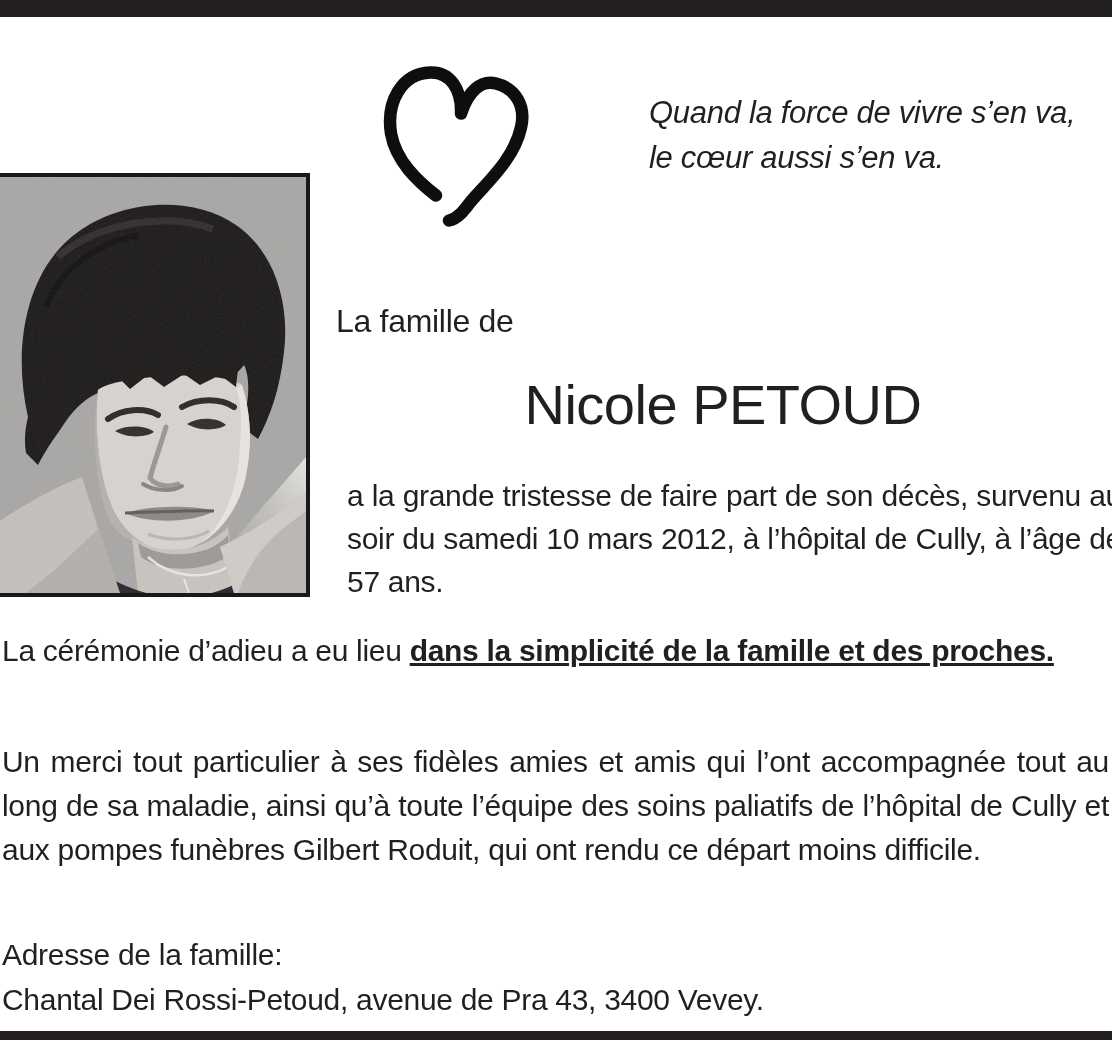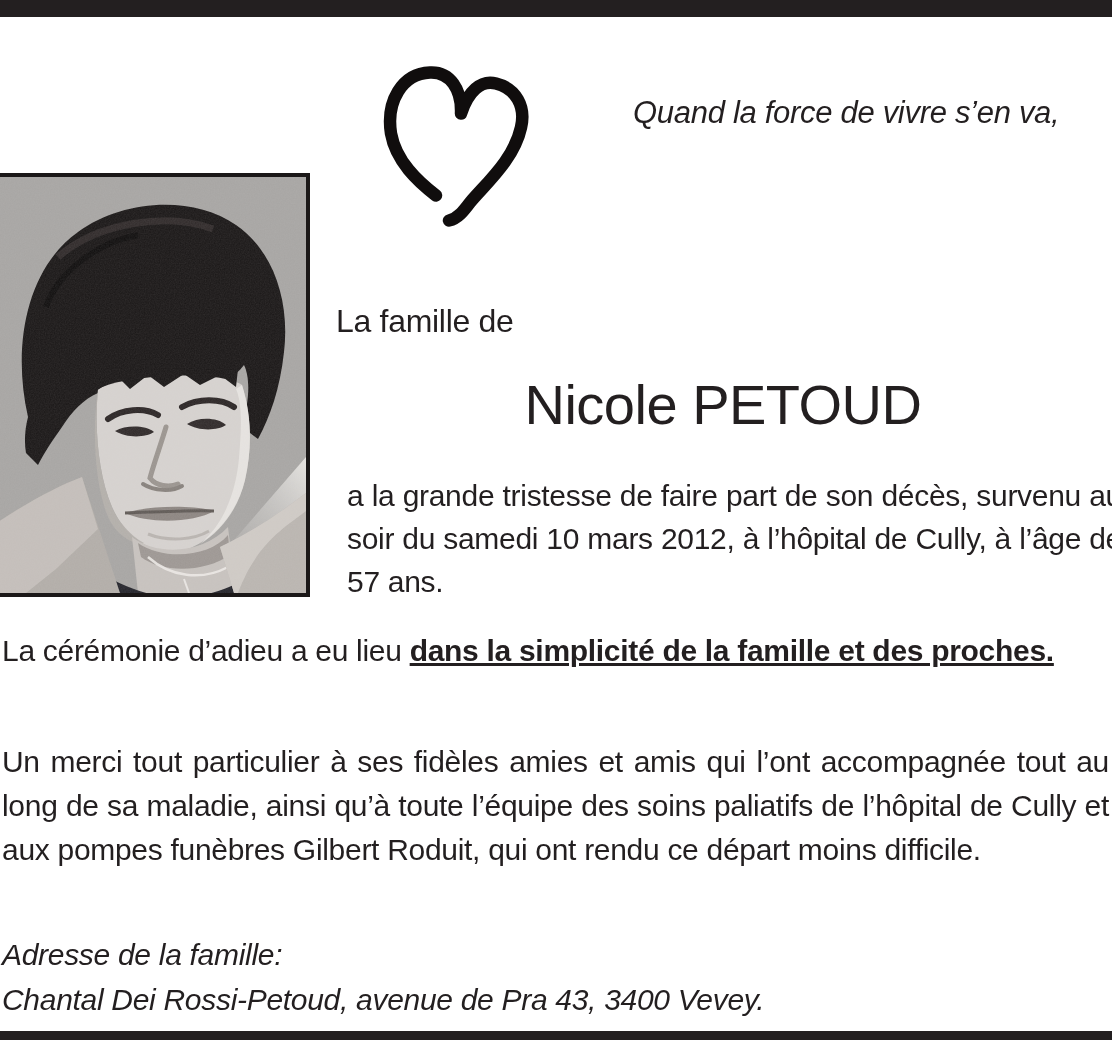--- a/index.html
+++ b/index.html
@@ -12,21 +12,21 @@
     font-family: "Liberation Sans", "DejaVu Sans", sans-serif;
     color: #231f20;
   }
   .bar { position: absolute; left: 0; width: 1112px; background: #231f20; }
   .bar.top { top: 0; height: 17px; }
   .bar.bottom { top: 1031px; height: 9px; }
 
   .heart { position: absolute; left: 378px; top: 60px; width: 150px; height: 168px; overflow: visible; }
 
   .quote {
-    position: absolute; left: 633px; top: 90px;
+    position: absolute; left: 649px; top: 90px;
     font-style: italic; font-size: 31px; line-height: 45px;
     letter-spacing: -0.3px; white-space: nowrap;
   }
 
   .photo {
     position: absolute; left: -6px; top: 173px;
     width: 316px; height: 424px;
     margin: 0; box-sizing: border-box;
     border: 4px solid #1b1818;
     background: #a7a5a3;
@@ -48,37 +48,38 @@
   }
   .ceremony {
     position: absolute; left: 2px; top: 629px; width: 1107px;
     text-align: justify; line-height: 43px;
   }
   .ceremony strong { font-weight: bold; text-decoration: underline; }
   .thanks {
     position: absolute; left: 2px; top: 740px; width: 1107px;
     text-align: justify; line-height: 44px;
   }
-  .address { position: absolute; left: 2px; top: 932px; font-size: 30px; line-height: 45px; letter-spacing: -0.3px; font-style: italic; }
+  .address { position: absolute; left: 2px; top: 932px; font-size: 30px; line-height: 45px; letter-spacing: -0.3px; }
 </style>
 </head>
 <body>
 
 <div class="page">
 
   <div class="bar top"></div>
 
   <svg class="heart" viewBox="0 0 150 165" aria-hidden="true">
     <path d="M58 134 C40 120 18 100 13 72 C8 40 24 12 52 11 C72 10 84 28 83 52
              C90 30 103 18 118 22 C138 27 148 45 143 66 C136 98 108 122 92 141
              C86 149 80 157 71 159" fill="none" stroke="#100d0d" stroke-width="12.5" stroke-linecap="round" stroke-linejoin="round"></path>
   </svg>
 
   <div class="quote">
     <div>Quand la force de vivre s’en va,</div>
+    <div>le cœur aussi s’en va.</div>
   </div>
 
   <figure class="photo">
     <svg viewBox="0 0 308 416" preserveAspectRatio="none">
       <defs>
         <filter id="grain" x="0" y="0" width="100%" height="100%">
           <feTurbulence type="fractalNoise" baseFrequency="0.8" numOctaves="2" result="n"></feTurbulence>
           <feColorMatrix in="n" type="matrix" values="0 0 0 0 0.72  0 0 0 0 0.71  0 0 0 0 0.70  0 0 0 0.22 0"></feColorMatrix>
         </filter>
         <linearGradient id="hl" x1="0" y1="1" x2="1" y2="0">

